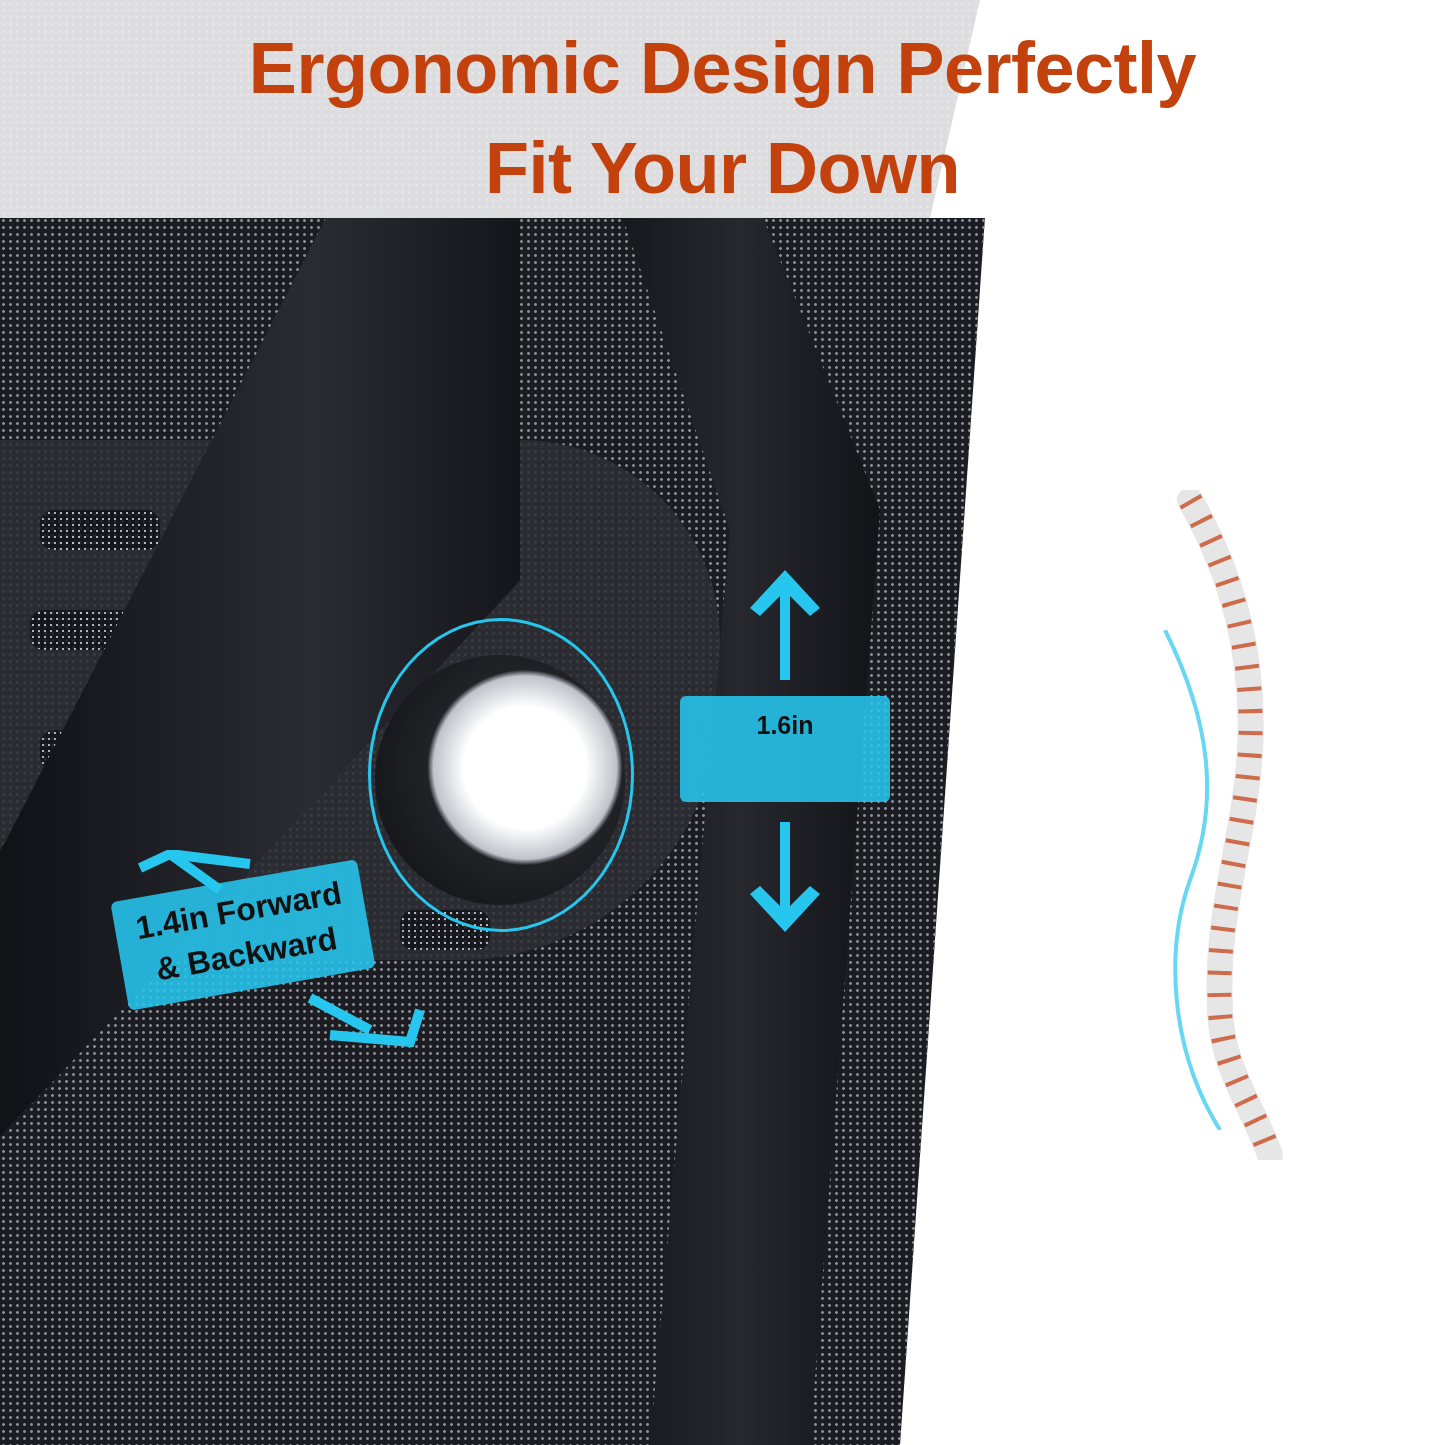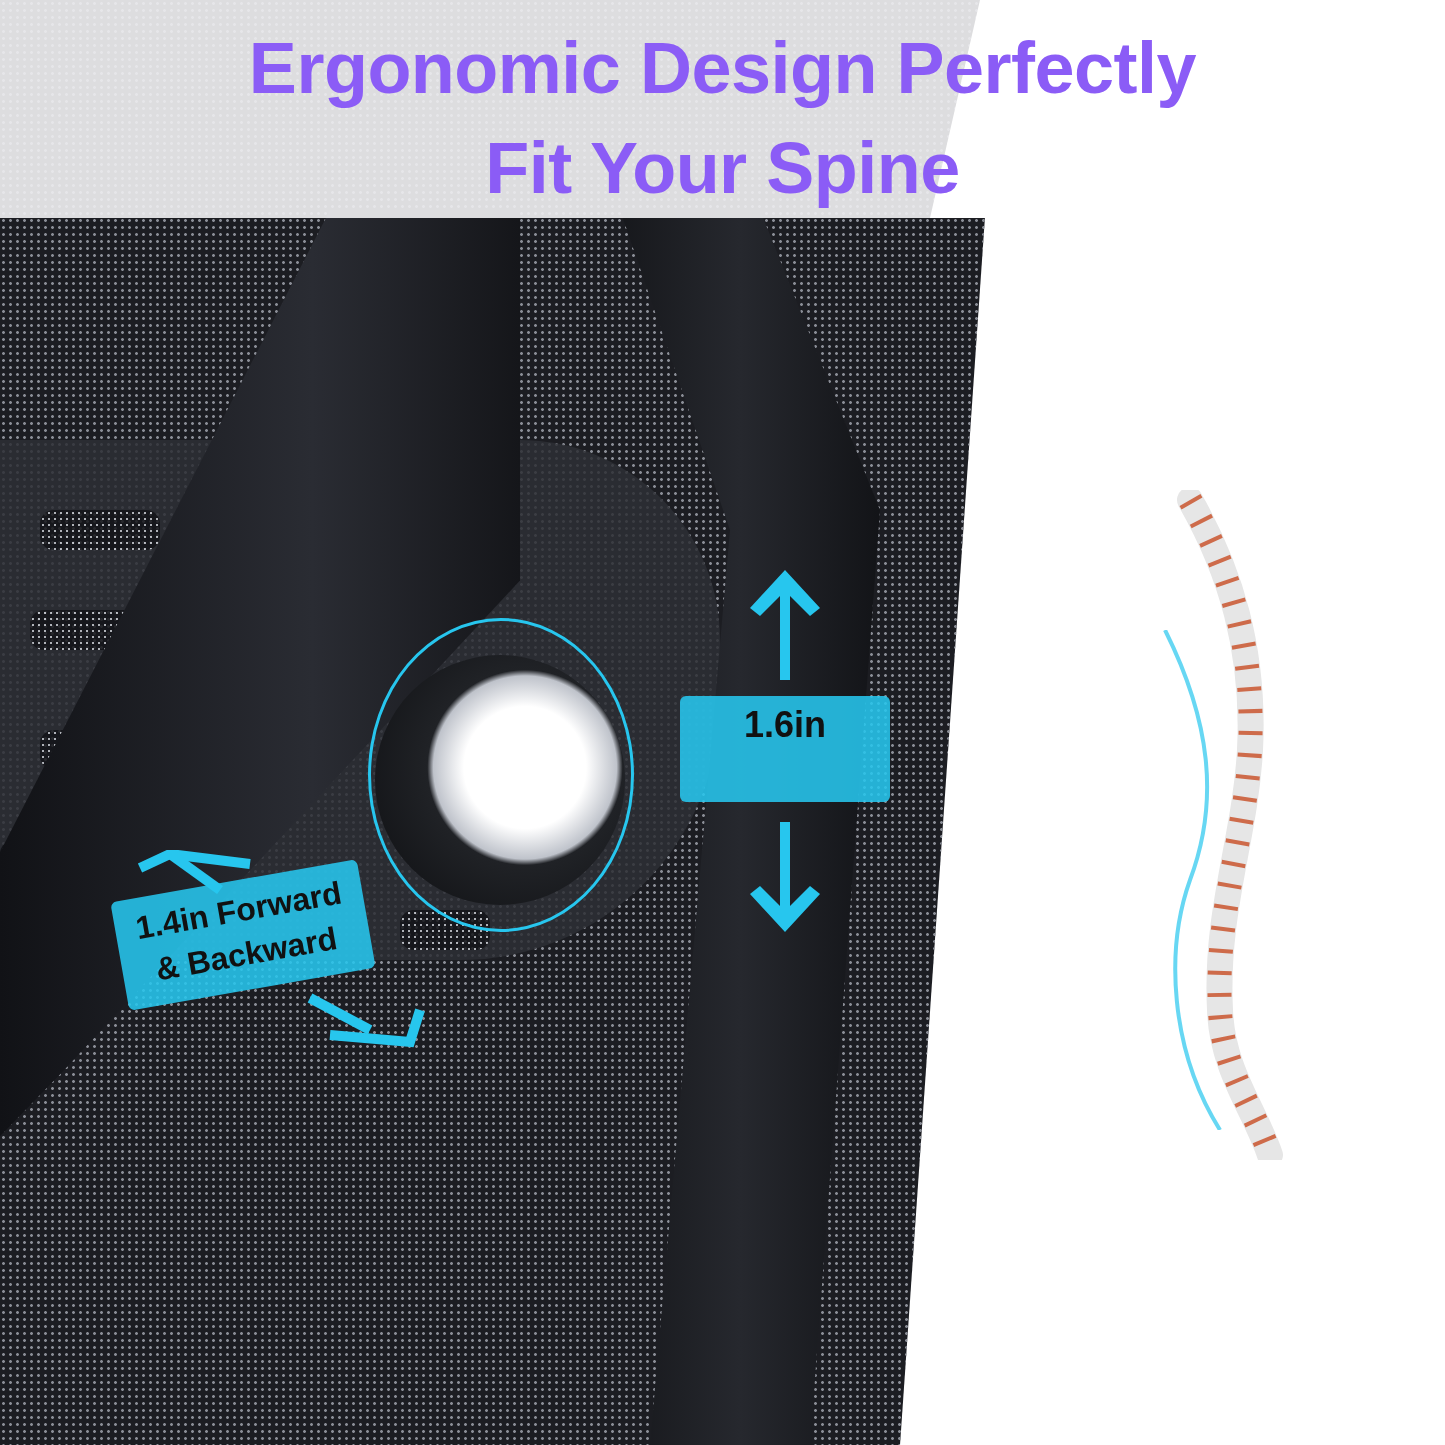--- a/index.html
+++ b/index.html
@@ -18,24 +18,24 @@
     clip-path:polygon(60px 0,200px 0,320px 300px,250px 1235px,90px 1235px,170px 320px);}
   .lumbar{position:absolute;left:0;top:440px;width:720px;height:520px;
     background:#2d2f35;border-radius:0 200px 260px 0;opacity:.85;}
   .lumbar-slot{position:absolute;background-color:#16171b;
     background-image:radial-gradient(circle,#c9ccd3 1px,transparent 1.5px);background-size:6px 6px;border-radius:14px;}
   .knob{position:absolute;left:375px;top:655px;width:250px;height:250px;border-radius:50%;
     background:radial-gradient(circle at 60% 45%,#ffffff 0 30%,#bfc3cb 45%,#202226 48%,#0d0e11 100%);}
   .rot-ring{position:absolute;left:368px;top:618px;width:260px;height:308px;border:3px solid #27c6ee;border-radius:50%;}
   .header-band{position:absolute;left:0;top:0;width:1445px;height:218px;background:rgba(238,238,240,0.92);}
   .header-band.right{background:#ffffff;clip-path:polygon(980px 0,1445px 0,1445px 218px,930px 218px);}
-  .title{position:absolute;left:0;top:18px;width:1445px;text-align:center;font-weight:bold;font-size:72px;line-height:100px;color:#8b5cf6;letter-spacing:-0.5px;}
+  .title{position:absolute;left:0;top:18px;width:1445px;text-align:center;font-weight:bold;font-size:72px;line-height:100px;color:#c2410c;letter-spacing:-0.5px;}
   .arrow-v{position:absolute;left:750px;width:70px;color:#27c6ee;}
   .badge{position:absolute;background:rgba(39,198,238,0.88);border-radius:6px;color:#111;font-weight:bold;text-align:center;}
-  .badge-updown{left:680px;top:696px;width:210px;height:106px;font-size:36px;line-height:46px;padding-top:6px;box-sizing:border-box;}
+  .badge-updown{left:680px;top:696px;width:210px;height:106px;font-size:25px;line-height:46px;padding-top:6px;box-sizing:border-box;}
   .badge-fwd{left:118px;top:880px;width:250px;height:110px;font-size:32px;line-height:44px;transform:rotate(-10deg);padding-top:8px;box-sizing:border-box;}
   .spine{position:absolute;left:1160px;top:490px;width:140px;height:670px;}
   .wave{position:absolute;left:1150px;top:630px;width:80px;height:500px;}
 </style>
 </head>
 <body>
 
 <div class="scene">
   <div class="mesh"></div>
   <div class="lumbar">
@@ -83,15 +83,15 @@
   </svg>
   <svg class="spine" viewBox="0 0 140 670">
     <path d="M30,10 C70,80 95,160 90,260 C85,350 55,420 60,520 C62,580 95,620 110,665" fill="none" stroke="#e6e6e6" stroke-width="26" stroke-linecap="round"></path>
     <path d="M30,10 C70,80 95,160 90,260 C85,350 55,420 60,520 C62,580 95,620 110,665" fill="none" stroke="#c9552e" stroke-width="24" stroke-dasharray="4 18" opacity="0.85"></path>
   </svg>
 
   <div class="header-band"></div>
   <div class="header-band right"></div>
   <div class="title">
     <div>Ergonomic Design Perfectly</div>
-    <div>Fit Your Spine</div>
+    <div>Fit Your Down</div>
   </div>
 </div>
 
 </body></html>

